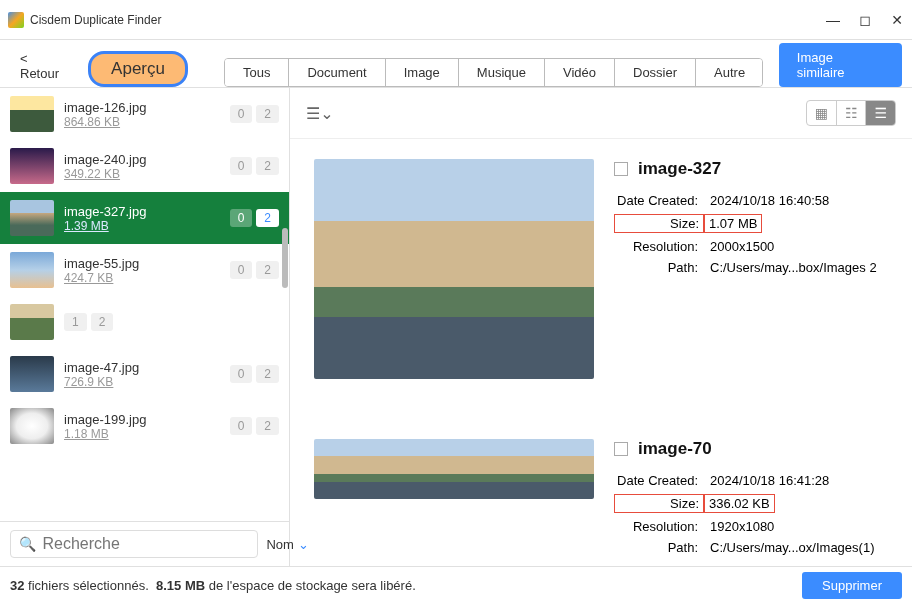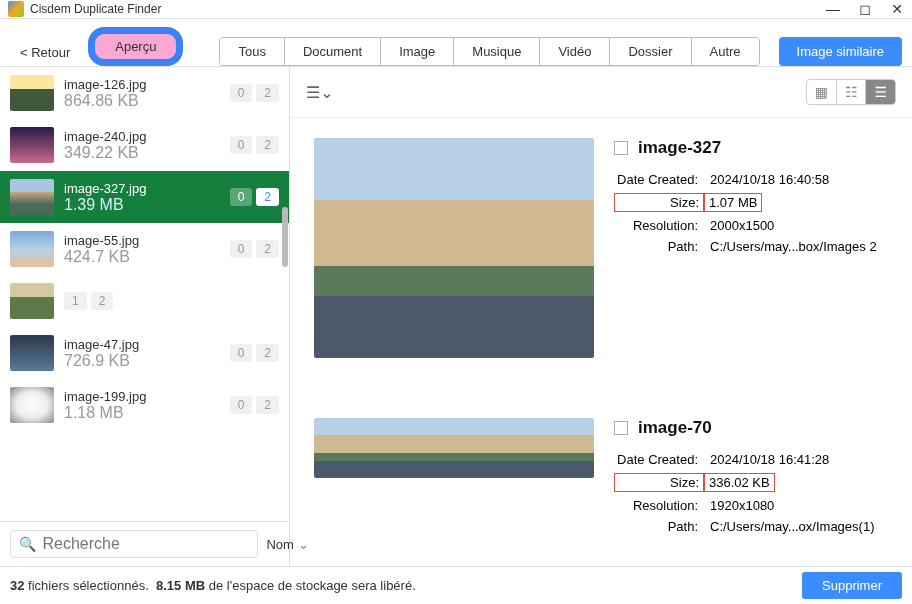--- a/index.html
+++ b/index.html
@@ -1,26 +1,26 @@
 <!DOCTYPE html>
 <html><head>
 <meta charset="utf-8">
 <style>
 * { box-sizing: border-box; margin: 0; padding: 0; font-family: -apple-system, "Segoe UI", Arial, sans-serif; }
 body { width: 912px; height: 604px; background: #fff; overflow: hidden; display: flex; flex-direction: column; }
 
-.titlebar { height: 19px; display: flex; align-items: center; padding: 0 8px; border-bottom: 1px solid #e0e0e0; }
+.titlebar { height: 40px; display: flex; align-items: center; padding: 0 8px; border-bottom: 1px solid #e0e0e0; }
 .app-icon { width: 16px; height: 16px; background: linear-gradient(135deg,#4a90e2,#f5a623,#7ed321); border-radius: 2px; margin-right: 6px; }
 .app-title { font-size: 12px; color: #333; flex: 1; }
 .win-btns { display: flex; gap: 18px; font-size: 14px; color: #333; }
 .win-btn { width: 14px; text-align: center; cursor: pointer; }
 
 .toolbar { height: 48px; display: flex; align-items: flex-end; gap: 8px; padding: 0 10px; border-bottom: 1px solid #e0e0e0; }
 .back-btn { font-size: 13px; color: #333; padding: 6px 10px; cursor: pointer; }
-.pill-btn { border: 7px solid #3b82f6; border-radius: 16px; padding: 5px 20px; font-size: 13px; color: #333; cursor: pointer; background: #f9a8d4; }
+.pill-btn { border: 3px solid #3b82f6; border-radius: 16px; padding: 5px 20px; font-size: 17px; color: #333; cursor: pointer; background: #fdba74; }
 .tabs { display: flex; border: 1px solid #bbb; border-radius: 4px; overflow: hidden; }
 .tab { padding: 6px 18px; font-size: 13px; color: #333; border-right: 1px solid #bbb; cursor: pointer; background: #fff; }
 .tab:last-child { border-right: none; }
 .spacer { flex: 1; }
 .primary-btn { background: #3b8cff; color: #fff; border-radius: 4px; padding: 7px 18px; font-size: 13px; cursor: pointer; }
 
 .main { flex: 1; display: flex; overflow: hidden; }
 
 .sidebar { width: 290px; display: flex; flex-direction: column; border-right: 1px solid #e0e0e0; }
 .list { flex: 1; overflow-y: auto; position: relative; }
@@ -32,21 +32,21 @@
 .thumb.sun { background: linear-gradient(#fde7a0 40%, #3d5a3d 40%); }
 .thumb.sky { background: linear-gradient(#2a1a4a, #c76a8a); }
 .thumb.canal { background: linear-gradient(#a8c5e0 35%, #c9a980 35%, #4a6a5a 70%); }
 .thumb.clouds { background: linear-gradient(#7aa8d8, #b5d0e8, #e8c090); }
 .thumb.field { background: linear-gradient(#d8c8a0 40%, #5a7a4a 40%); }
 .thumb.water { background: linear-gradient(#2a3a4a, #5a7a9a); }
 .thumb.dandelion { background: radial-gradient(#fff, #eee, #888); }
 .finfo { flex: 1; min-width: 0; }
 .fname { font-size: 13px; color: #333; white-space: nowrap; overflow: hidden; text-overflow: ellipsis; }
 .row.selected .fname { color: #fff; }
-.size { font-size: 16px; color: #999; }
+.size { font-size: 12px; color: #999; text-decoration: underline; }
 .badges { display: flex; gap: 4px; }
 .badge { font-size: 12px; padding: 2px 8px; border-radius: 3px; color: #999; background: #f0f0f0; }
 .row.selected .badge:first-child { background: rgba(255,255,255,0.3); color: #fff; }
 .row.selected .badge:last-child { background: #fff; color: #3b8cff; }
 
 .search-row { display: flex; align-items: center; padding: 8px 10px; border-top: 1px solid #e0e0e0; gap: 8px; }
 .search { flex: 1; display: flex; align-items: center; border: 1px solid #ddd; border-radius: 4px; padding: 4px 8px; gap: 6px; }
 .search input { border: none; outline: none; font-size: 16px; flex: 1; }
 .search-icon { color: #999; font-size: 14px; }
 .sort-btn { display: flex; align-items: center; gap: 4px; font-size: 13px; color: #333; cursor: pointer; }

